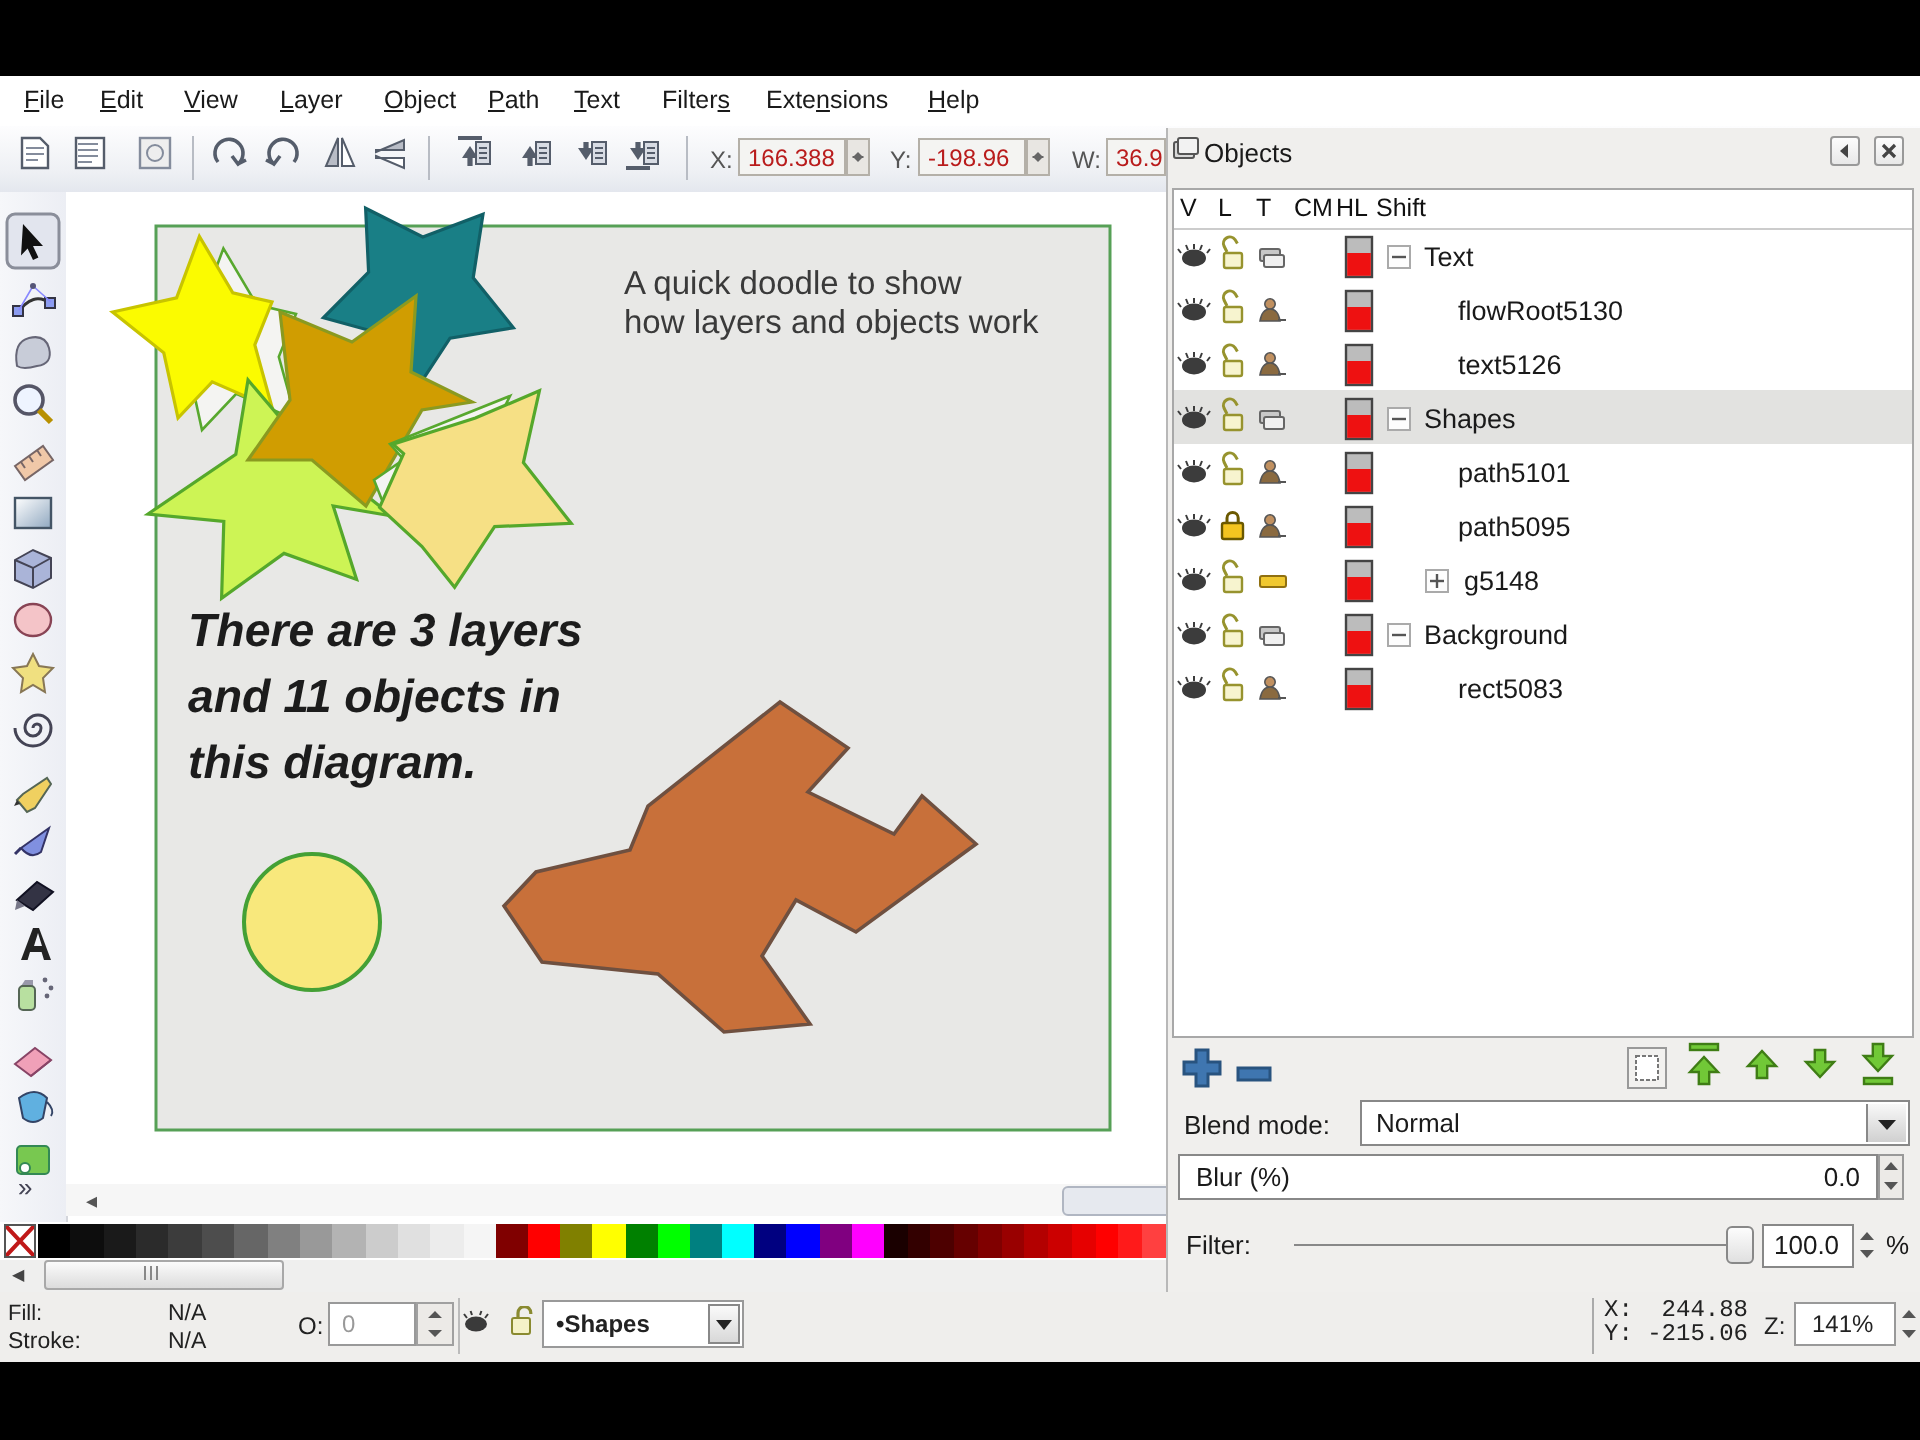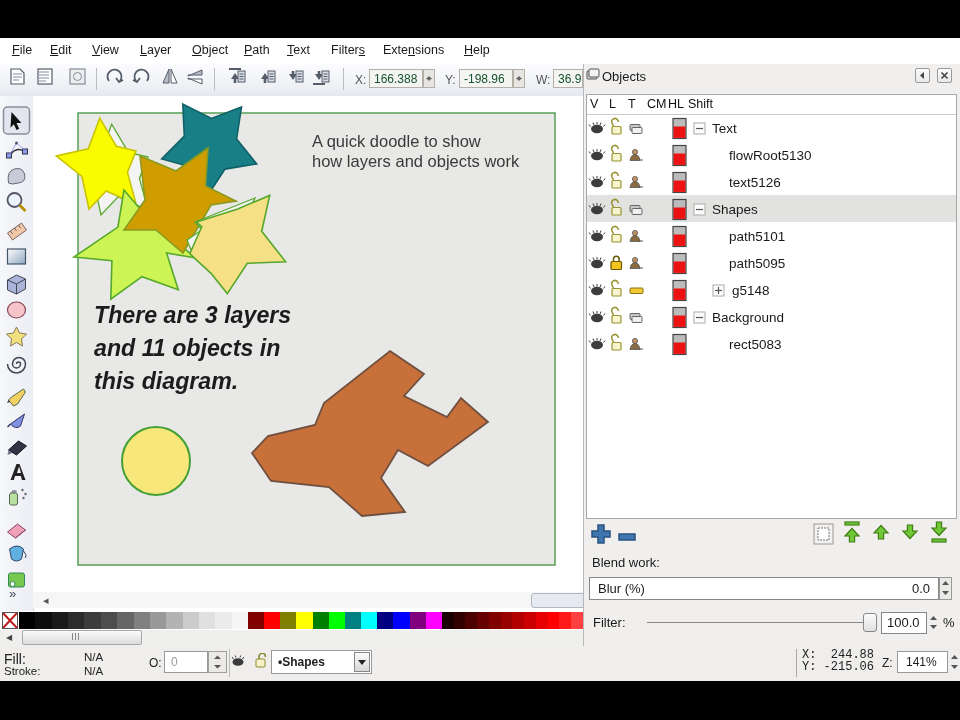--- a/index.html
+++ b/index.html
@@ -7,21 +7,21 @@
 .abs{position:absolute;}
 
 #menubar{left:0;top:0;width:960px;height:25px;background:#fff;font-size:12.5px;color:#1a1a1a;}
 #menubar span{position:absolute;top:5px;}
 u{text-decoration:underline;}
 
 #toolbar{left:0;top:25px;width:960px;height:33px;
  background:linear-gradient(#fdfdfe,#eef0f4 70%,#e4e7ee);border-bottom:1px solid #c0c4cc;}
 .tsep{position:absolute;top:5px;width:1px;height:22px;background:#b8bcc4;}
 .tfield{position:absolute;top:6px;height:19px;background:#f4f4f2;border:1px solid #b4b0a8;
- font-size:12px;color:#14532d;line-height:19px;padding-left:4px;box-sizing:border-box;}
+ font-size:12px;color:#b91c1c;line-height:19px;padding-left:4px;box-sizing:border-box;}
 .tlab{position:absolute;top:10px;font-size:12px;color:#555;}
 .spin{position:absolute;top:6px;width:12px;height:19px;background:#e8e6e2;border:1px solid #b4b0a8;box-sizing:border-box;}
 .spin:before{content:"";position:absolute;left:2px;top:3px;border:3px solid transparent;border-bottom-color:#666;}
 .spin:after{content:"";position:absolute;left:2px;bottom:3px;border:3px solid transparent;border-top-color:#666;}
 
 #tools{left:0;top:58px;width:33px;height:552px;background:linear-gradient(90deg,#f6f7fa,#eceef4);border-right:1px solid #d4d6dc;}
 
 #canvas{left:33px;top:58px;width:550px;height:496px;background:#fff;}
 
 #panel{left:583px;top:26px;width:377px;height:582px;background:#f0efed;border-left:1px solid #b8b8b8;font-size:13px;color:#1a1a1a;}
@@ -250,21 +250,21 @@
       <div style="left:547.7099999999997px;width:11.86333333333335px;background:#ff0000"></div>
       <div style="left:559.473333333333px;width:11.86333333333335px;background:#ff1a1a"></div>
       <div style="left:571.2366666666663px;width:11.86333333333335px;background:#ff4040"></div>
     </div>
 <div id="pscroll" class="abs">
 <div style="position:absolute;left:6px;top:3px;font-size:8px;color:#444;">◀</div>
 <div style="position:absolute;left:22px;top:0px;width:118px;height:13px;background:linear-gradient(#fbfbfb,#dcdcdc);border:1px solid #a8a8a8;border-radius:2px;"></div>
 <div style="position:absolute;left:72px;top:3px;width:1px;height:7px;background:#888;box-shadow:3px 0 #888,6px 0 #888;"></div>
 </div>
 <div id="status" class="abs">
-<span class="abs" style="left:4px;top:5px;font-size:14px;">Fill:</span>
+<span class="abs" style="left:4px;top:5px;font-size:11px;">Fill:</span>
 <span class="abs" style="left:84px;top:5px;font-size:11.5px;">N/A</span>
 <span class="abs" style="left:4px;top:19px;font-size:11.5px;">Stroke:</span>
 <span class="abs" style="left:84px;top:19px;font-size:11.5px;">N/A</span>
 <span class="abs" style="left:149px;top:10px;">O:</span>
 <div class="sfield" style="left:164px;top:5px;width:44px;height:22px;color:#999;padding:3px 0 0 6px;">0</div>
 <div class="abs" style="left:208px;top:5px;width:19px;height:22px;background:#eceae7;border:1px solid #a0a0a0;box-sizing:border-box;">
  <svg width="17" height="20">
           <path d="M5 7 L8.5 3.5 L12 7 Z M5 13 L8.5 16.5 L12 13 Z" fill="#555"></path>
         </svg></div>
 <svg class="abs" style="left:231px;top:7px" width="40" height="16" viewBox="0 0 40 16">
@@ -413,21 +413,28 @@
  <rect x="234" y="9" width="11" height="12" fill="#fff" stroke="#777" stroke-dasharray="2 1"></rect>
  <g fill="#71c837" stroke="#3f7d15" stroke-width="1.2">
           <rect x="261" y="3" width="14" height="3"></rect>
           <path d="M261 17 L268 9.5 L275 17 L270.6 17 L270.6 23 L265.4 23 L265.4 17 Z"></path>
           <path d="M290 14 L297 6.5 L304 14 L299.6 14 L299.6 20 L294.4 20 L294.4 14 Z"></path>
           <path d="M319 12 L326 19.5 L333 12 L328.6 12 L328.6 6 L323.4 6 L323.4 12 Z"></path>
           <rect x="348" y="20" width="14" height="3"></rect>
           <path d="M348 9 L355 16.5 L362 9 L357.6 9 L357.6 3 L352.4 3 L352.4 9 Z"></path>
         </g>
 </svg>
-<span class="abs" style="left:8px;top:491px;">Blend work:</span>
+<span class="abs" style="left:8px;top:491px;">Blend mode:</span>
+<div class="abs" style="left:96px;top:486px;width:275px;height:23px;background:#fff;border:1px solid #888;box-sizing:border-box;">
+ <span class="abs" style="left:7px;top:3px;">Normal</span>
+ <div class="abs" style="right:1px;top:1px;width:19px;height:19px;background:linear-gradient(#f8f8f8,#d0d0d0);border-left:1px solid #888;">
+  <svg width="19" height="19">
+            <path d="M5 8 L9.5 13 L14 8 Z" fill="#222"></path>
+          </svg></div>
+</div>
 <div class="abs" style="left:5px;top:513px;width:350px;height:23px;background:#fff;border:1px solid #888;box-sizing:border-box;">
  <span class="abs" style="left:8px;top:3px;">Blur (%)</span>
  <span class="abs" style="right:8px;top:3px;margin-left:40px;">0.0</span>
 </div>
 <div class="abs" style="left:355px;top:513px;width:13px;height:23px;background:#eceae7;border:1px solid #999;box-sizing:border-box;">
  <svg width="11" height="21">
           <path d="M2 7 L5.5 3 L9 7 Z M2 13 L5.5 17 L9 13 Z" fill="#555"></path>
         </svg></div>
 <span class="abs" style="left:9px;top:551px;">Filter:</span>
 <div class="abs" style="left:63px;top:558px;width:226px;height:1px;background:#888;"></div>

